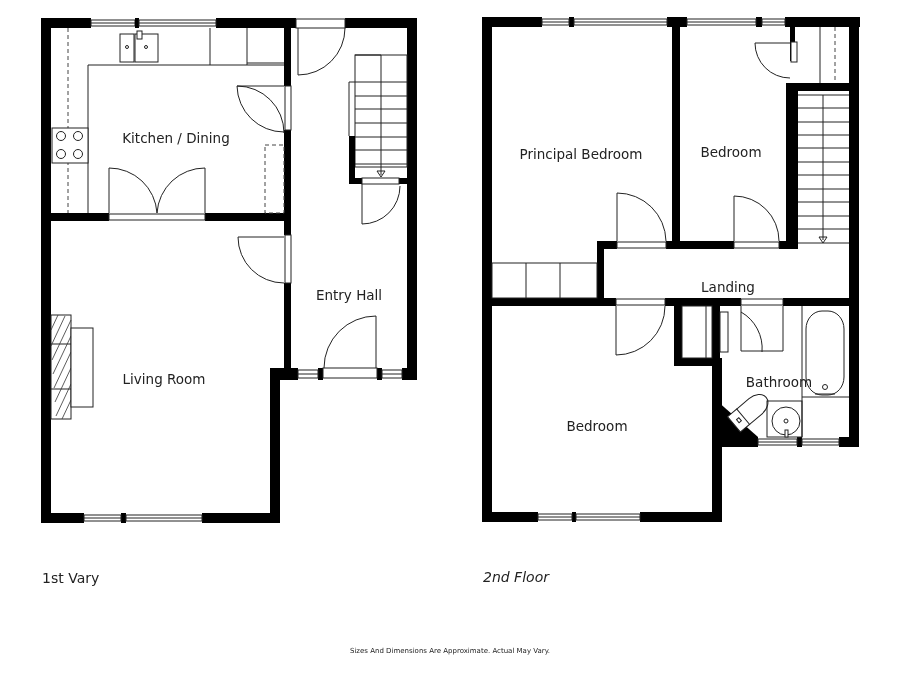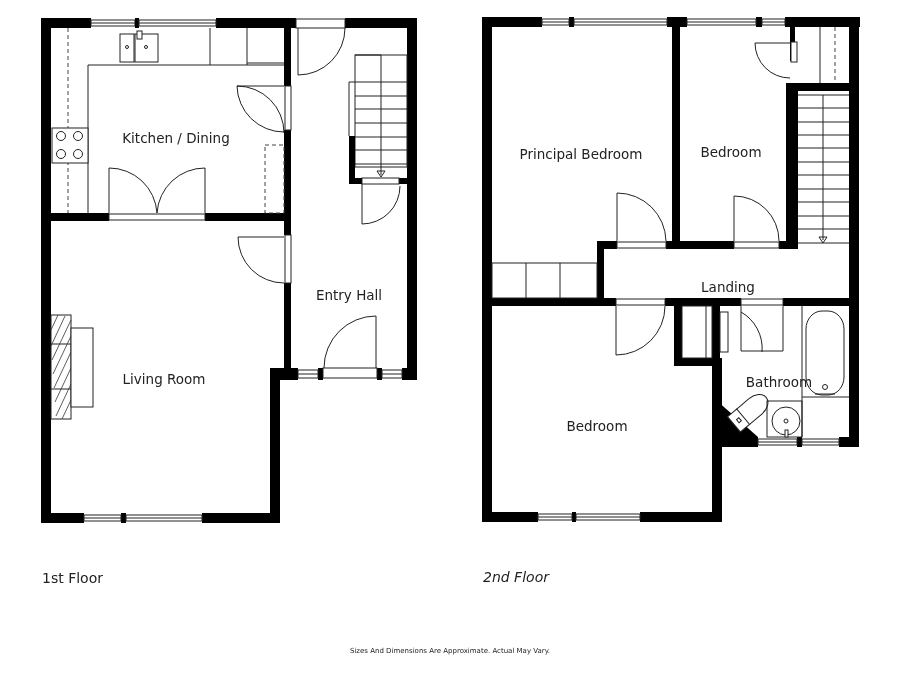--- a/index.html
+++ b/index.html
@@ -264,15 +264,15 @@
     </g>
 
     <text class="room-label" x="581" y="159" text-anchor="middle">Principal Bedroom</text>
     <text class="room-label" x="731" y="157" text-anchor="middle">Bedroom</text>
     <text class="room-label" x="728" y="292" text-anchor="middle">Landing</text>
     <text class="room-label" x="597" y="431" text-anchor="middle">Bedroom</text>
     <text class="room-label" x="779" y="387" text-anchor="middle">Bathroom</text>
   </g>
 </svg>
 
-<div class="floor-label" style="left:42px; top:570px;">1st Floor</div>
+<div class="floor-label" style="left:42px; top:570px;">1st Vary</div>
 <div class="floor-label" style="left:483px; top:569px;font-style:italic;">2nd Floor</div>
 <div class="disclaimer">Sizes And Dimensions Are Approximate. Actual May Vary.</div>
 
 </body></html>

